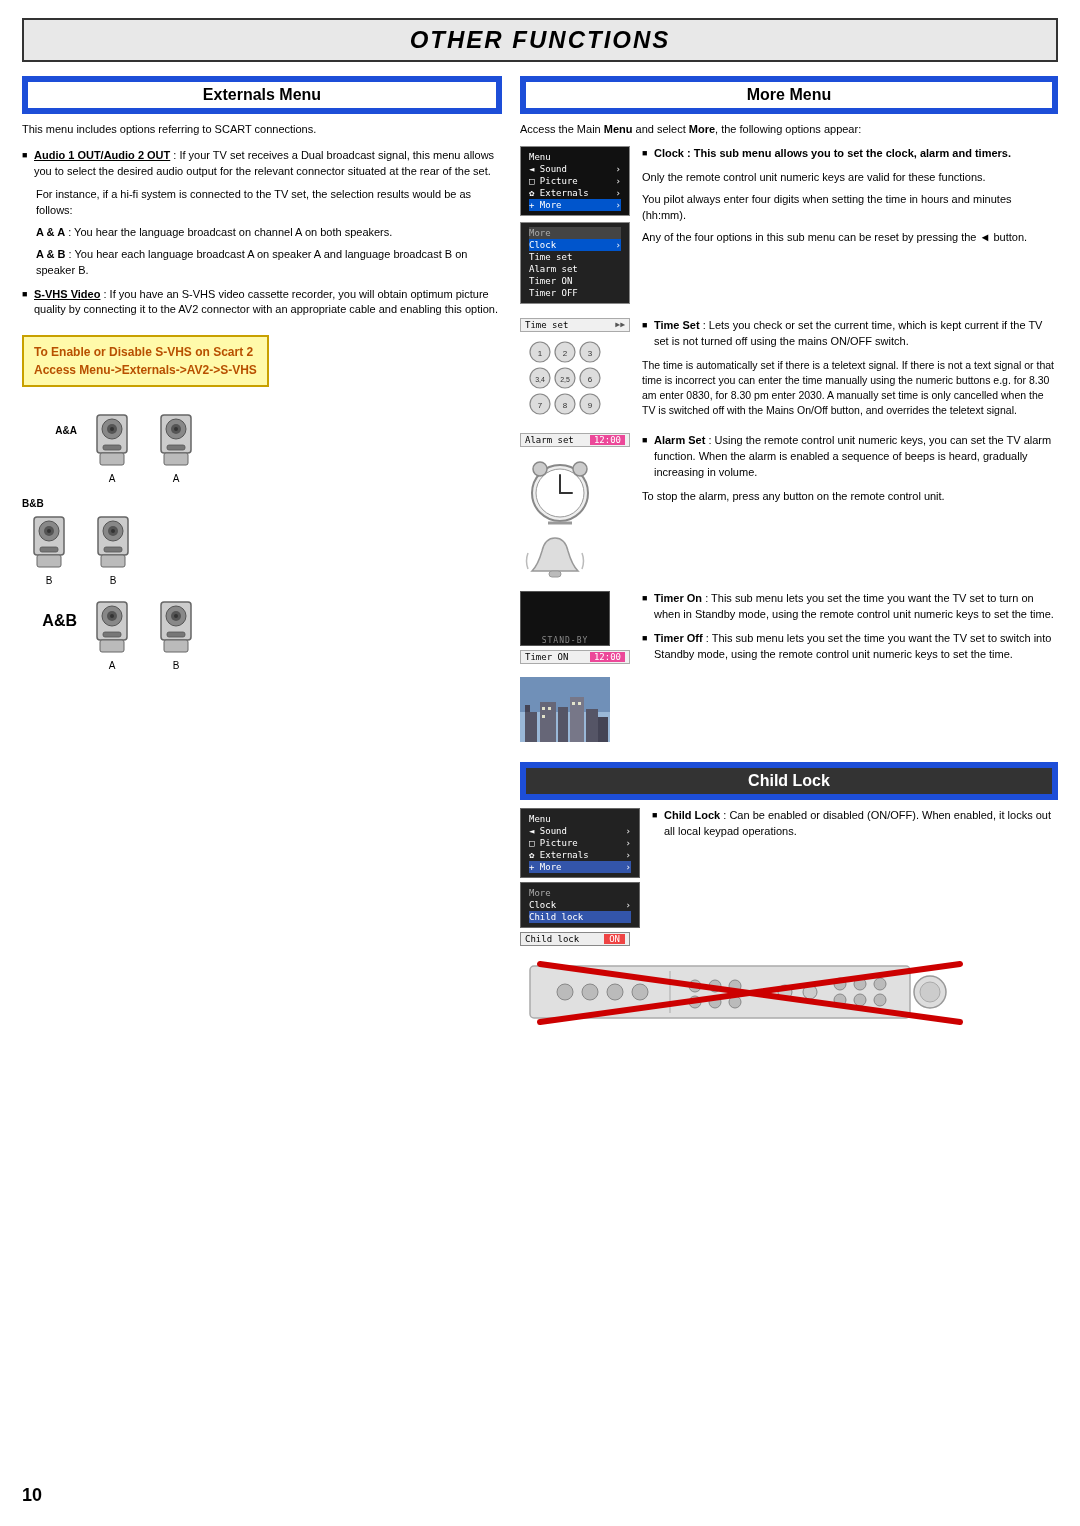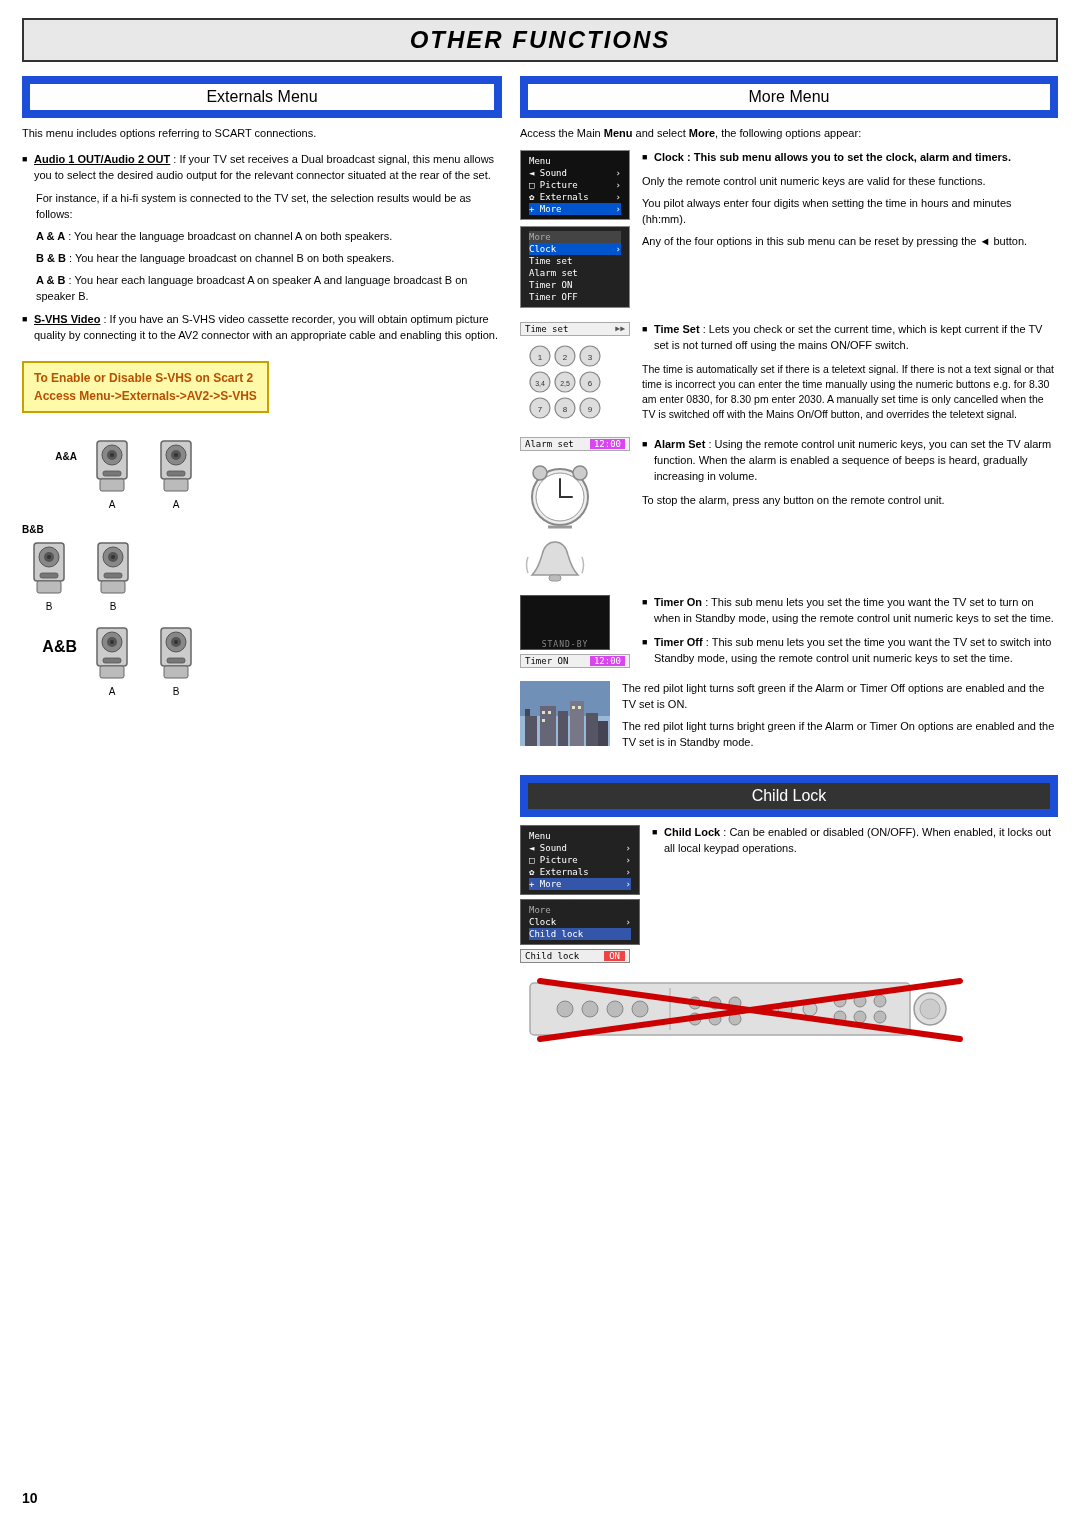--- a/index.html
+++ b/index.html
@@ -37,26 +37,26 @@
     .left-col {
       width: 480px;
       flex-shrink: 0;
     }
     .right-col {
       flex: 1;
     }
 
     
     .section-header {
-      border: 8px solid #1d4ed8;
+      border: 6px solid #1d4ed8;
       text-align: center;
       padding: 4px 8px;
       margin-bottom: 8px;
       font-size: 16px;
-      font-weight: normal;
+      font-weight: bold;
     }
     .section-header.dark {
       background: #333;
       color: #fff;
     }
 
     
     p { margin-bottom: 6px; line-height: 1.45; }
     .intro-text { margin-bottom: 10px; }
 
@@ -153,21 +153,21 @@
       background: #f0f0f0;
       padding: 1px 4px;
       font-size: 9px;
       font-family: monospace;
       display: flex;
       justify-content: space-between;
       width: 110px;
       margin-bottom: 4px;
     }
     .timer-val {
-      background: #d946ef;
+      background: #ec4899;
       color: #fff;
       padding: 0 4px;
     }
 
     
     .child-lock-section {
       margin-top: 18px;
     }
 
     
@@ -204,21 +204,21 @@
       background: #ef4444;
       color: #fff;
       padding: 0 5px;
     }
 
     
     .page-number {
       position: fixed;
       bottom: 20px;
       left: 22px;
-      font-size: 14px;
+      font-size: 18px;
       font-weight: bold;
     }
 
     .indent { padding-left: 14px; }
     .bold { font-weight: bold; }
     .underline { text-decoration: underline; }
 
     
     .spk-sub-label {
       text-align: center;
@@ -249,23 +249,20 @@
     <p class="intro-text">This menu includes options referring to SCART connections.</p>
 
     <div class="bullet-item">
       <span class="bold underline">Audio 1 OUT/Audio 2 OUT</span><span> : If your TV set receives a Dual broadcast signal, this menu allows you to select the desired audio output for the relevant connector situated at the rear of the set.</span>
     </div>
 
     <p class="indent">For instance, if a hi-fi system is connected to the TV set, the selection results would be as follows:</p>
 
     <p class="indent">
       <span class="bold">A &amp; A</span><span> : You hear the language broadcast on channel A on both speakers.</span>
-    </p>
-    <p class="indent">
-      <span class="bold">B &amp; B</span><span> : You hear the language broadcast on channel B on both speakers.</span>
     </p>
     <p class="indent">
       <span class="bold">A &amp; B</span><span> : You hear each language broadcast A on speaker A and language broadcast B on speaker B.</span>
     </p>
 
     <div class="bullet-item" style="margin-top:8px;">
       <span class="bold underline">S-VHS Video</span><span> : If you have an S-VHS video cassette recorder, you will obtain optimum picture quality by connecting it to the AV2 connector with an appropriate cable and enabling this option.</span>
     </div>
 
     <div class="highlight-box">
@@ -545,24 +542,20 @@
             <rect x="66" y="32" width="12" height="33" fill="#556"></rect>
             <rect x="78" y="40" width="10" height="25" fill="#445"></rect>
 
             <rect x="22" y="30" width="3" height="3" fill="#ffd" opacity="0.8"></rect>
             <rect x="28" y="30" width="3" height="3" fill="#ffd" opacity="0.8"></rect>
             <rect x="22" y="38" width="3" height="3" fill="#ffd" opacity="0.8"></rect>
             <rect x="52" y="25" width="3" height="3" fill="#ffd" opacity="0.8"></rect>
             <rect x="58" y="25" width="3" height="3" fill="#ffd" opacity="0.8"></rect>
           </svg>
         </div>
-        <div>
-          <p>The red pilot light turns soft green if the Alarm or Timer Off options are enabled and the TV set is ON.</p>
-          <p style="margin-top:6px;">The red pilot light turns bright green if the Alarm or Timer On options are enabled and the TV set is in Standby mode.</p>
-        </div>
       </div>
     </div>
 
     <div class="child-lock-section">
       <div class="section-header dark">
         <span>Child Lock</span>
       </div>
 
       <div style="display:flex; gap:12px; align-items:flex-start;">
         <div>

